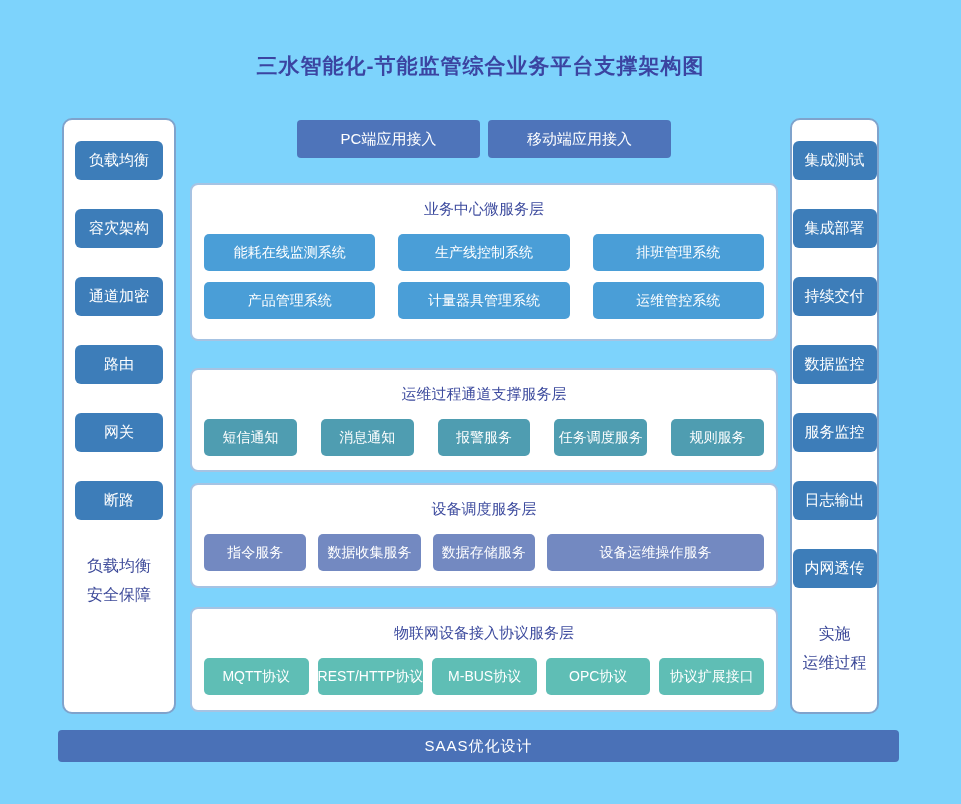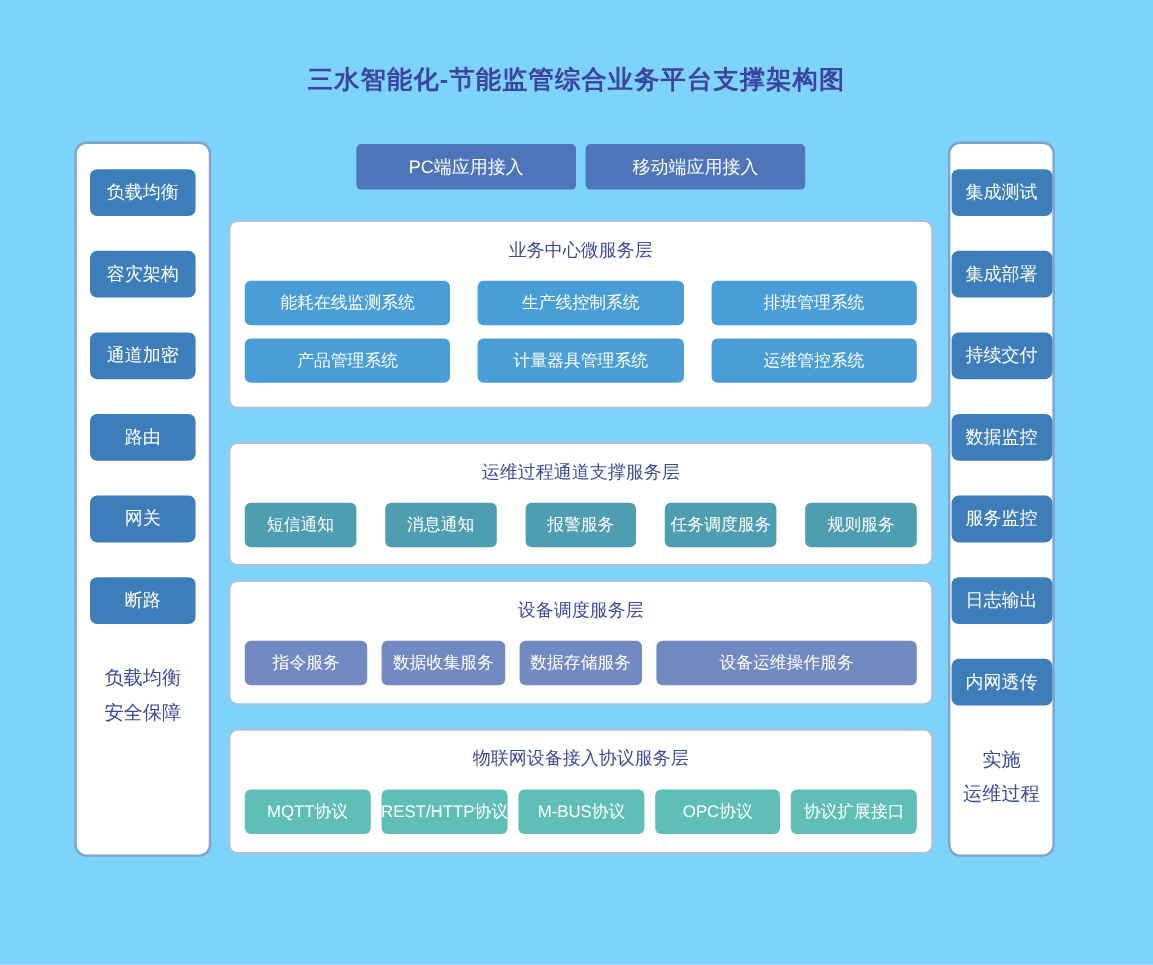--- a/index.html
+++ b/index.html
@@ -149,14 +149,15 @@
     <div class="layer-title">物联网设备接入协议服务层</div>
     <div class="box-row">
       <div class="svc-box">MQTT协议</div>
       <div class="svc-box">REST/HTTP协议</div>
       <div class="svc-box">M-BUS协议</div>
       <div class="svc-box">OPC协议</div>
       <div class="svc-box">协议扩展接口</div>
     </div>
   </div>
 
+  <div class="footer-bar">SAAS优化设计</div>
 
 </div>
 
 </body></html>

